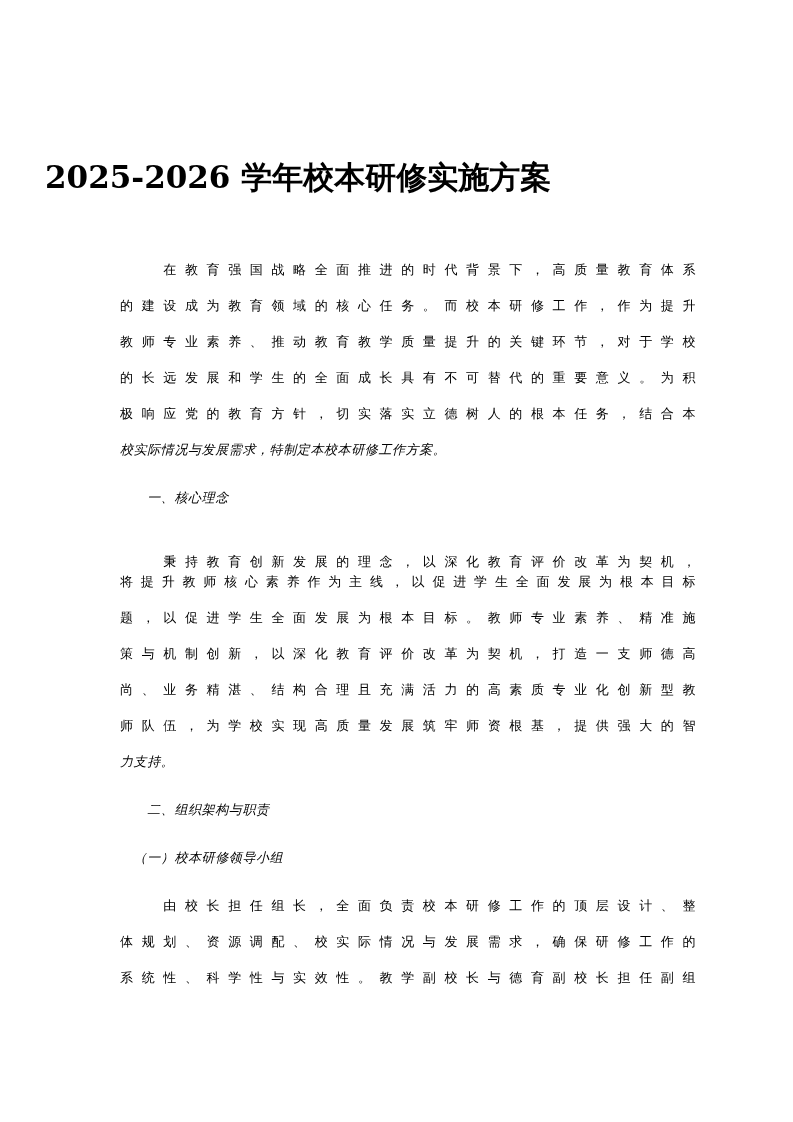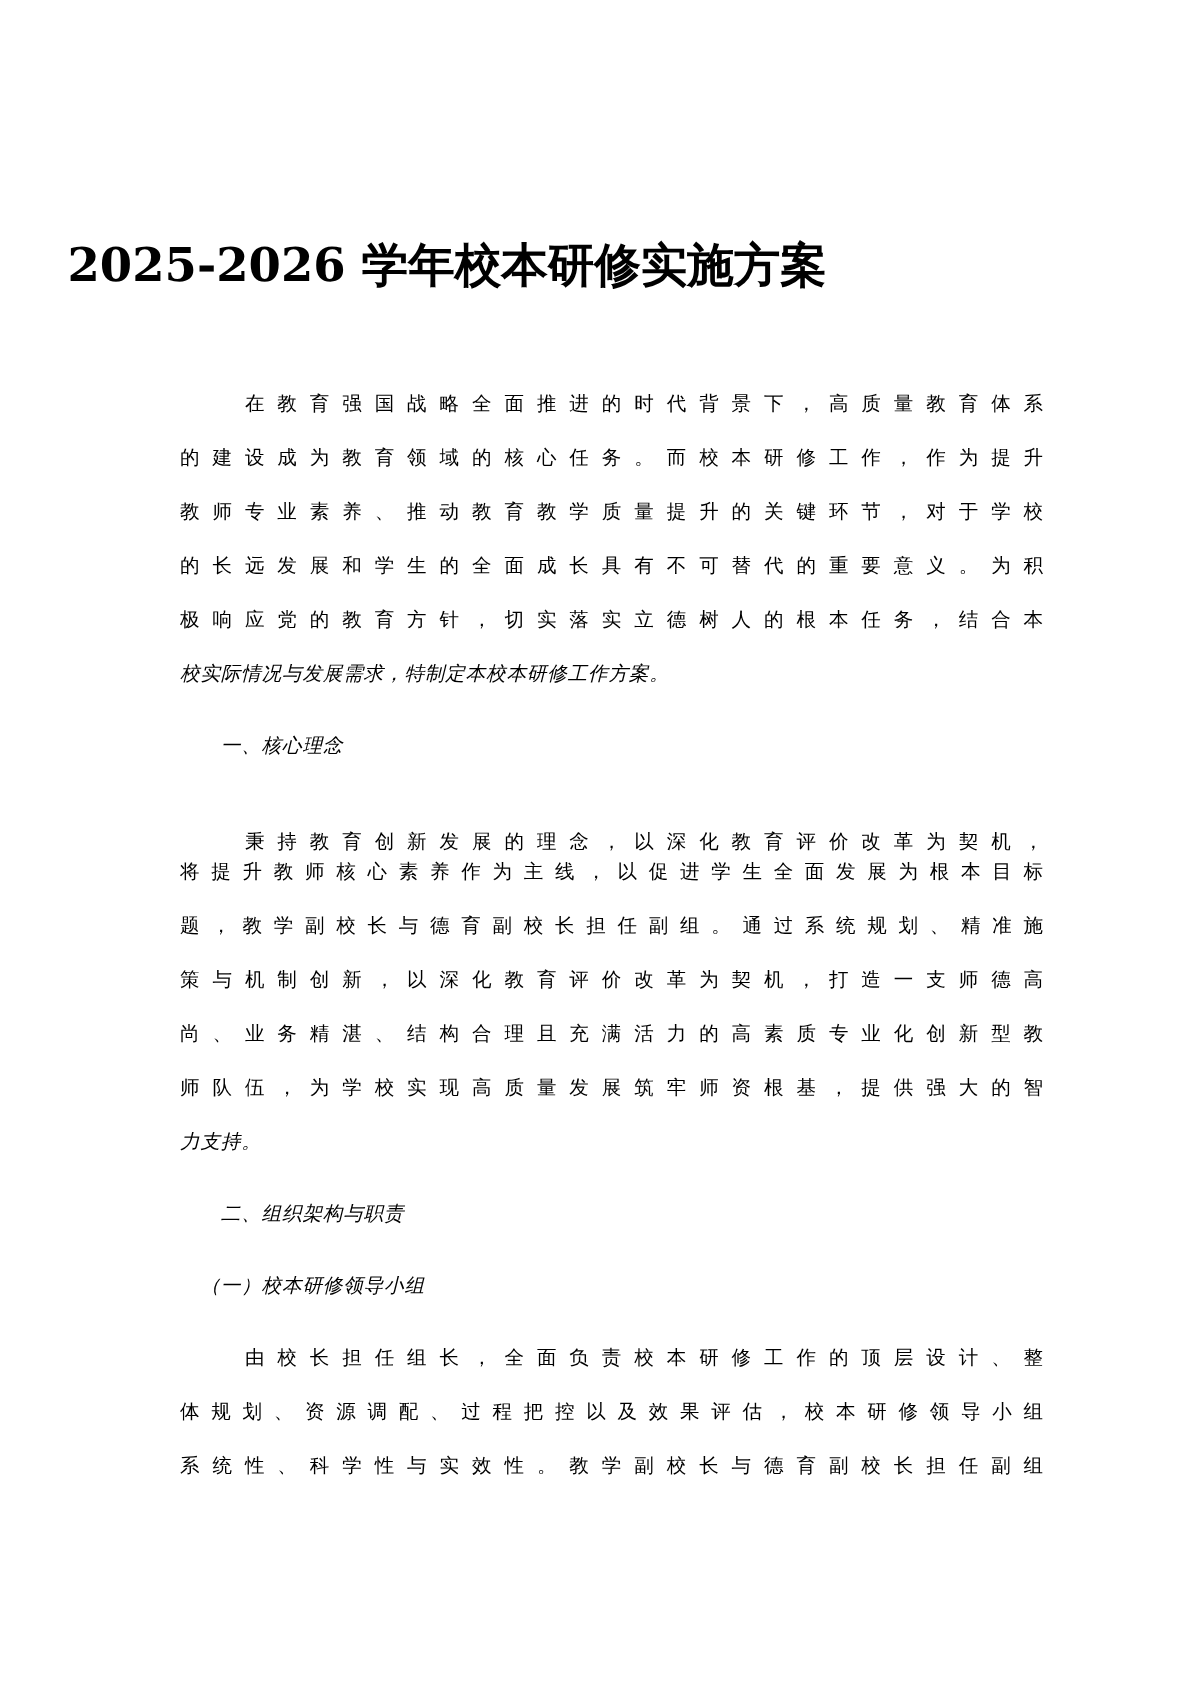--- a/index.html
+++ b/index.html
@@ -23,25 +23,25 @@
   <div class="line" style="top:294px">的建设成为教育领域的核心任务。而校本研修工作，作为提升</div>
   <div class="line" style="top:330px">教师专业素养、推动教育教学质量提升的关键环节，对于学校</div>
   <div class="line" style="top:366px">的长远发展和学生的全面成长具有不可替代的重要意义。为积</div>
   <div class="line" style="top:402px">极响应党的教育方针，切实落实立德树人的根本任务，结合本</div>
   <div class="line last" style="top:438px">校实际情况与发展需求，特制定本校本研修工作方案。</div>
 
   <div class="line last heading" style="top:486px">　　一、核心理念</div>
 
   <div class="line" style="top:550px">　　秉持教育创新发展的理念，以深化教育评价改革为契机，</div>
   <div class="line" style="top:570px">将提升教师核心素养作为主线，以促进学生全面发展为根本目标</div>
-  <div class="line" style="top:606px">题，教学副校长与德育副校长担任副组。通过系统规划、精准施</div>
+  <div class="line" style="top:606px">题，以促进学生全面发展为根本目标。教师专业素养、精准施</div>
   <div class="line" style="top:642px">策与机制创新，以深化教育评价改革为契机，打造一支师德高</div>
   <div class="line" style="top:678px">尚、业务精湛、结构合理且充满活力的高素质专业化创新型教</div>
   <div class="line" style="top:714px">师队伍，为学校实现高质量发展筑牢师资根基，提供强大的智</div>
   <div class="line last" style="top:750px">力支持。</div>
 
   <div class="line last heading" style="top:798px">　　二、组织架构与职责</div>
   <div class="line last" style="top:846px">　（一）校本研修领导小组</div>
 
   <div class="line" style="top:894px">　　由校长担任组长，全面负责校本研修工作的顶层设计、整</div>
-  <div class="line" style="top:930px">体规划、资源调配、过程把控以及效果评估，校本研修领导小组</div>
+  <div class="line" style="top:930px">体规划、资源调配、校实际情况与发展需求，确保研修工作的</div>
   <div class="line" style="top:966px">系统性、科学性与实效性。教学副校长与德育副校长担任副组</div>
 </div>
 
 </body></html>

